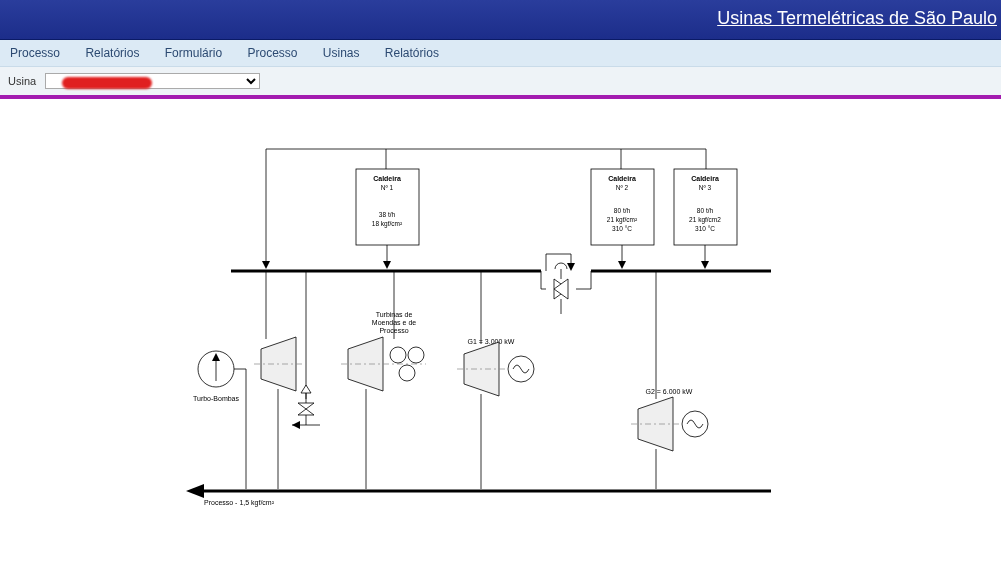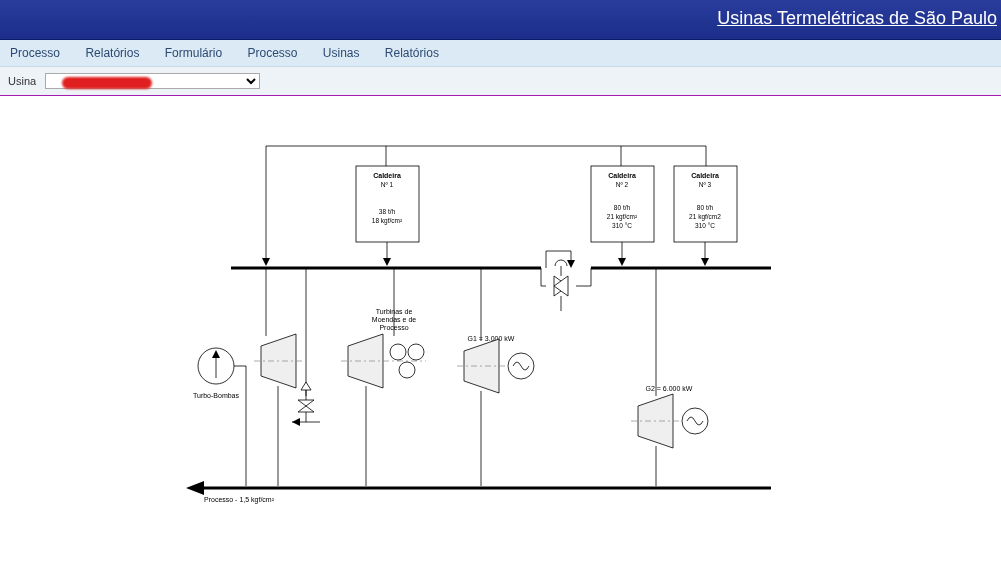--- a/index.html
+++ b/index.html
@@ -24,21 +24,21 @@
     background: #dceaf5;
     padding: 6px 10px;
     border-bottom: 1px solid #c9dbe9;
     font-size: 12px;
     color: #2c4a72;
   }
   .menu-bar span { margin-right: 22px; cursor: pointer; }
   .filter-bar {
     background: #eef3f7;
     padding: 6px 8px;
-    border-bottom: 1px solid #a21caf;
+    border-bottom: 4px solid #a21caf;
     font-size: 11px;
   }
   .filter-bar label { margin-right: 6px; color: #333; }
   .filter-bar select {
     width: 215px;
     font-size: 11px;
     background: #fff;
     border: 1px solid #aaa;
   }
   .redacted {

